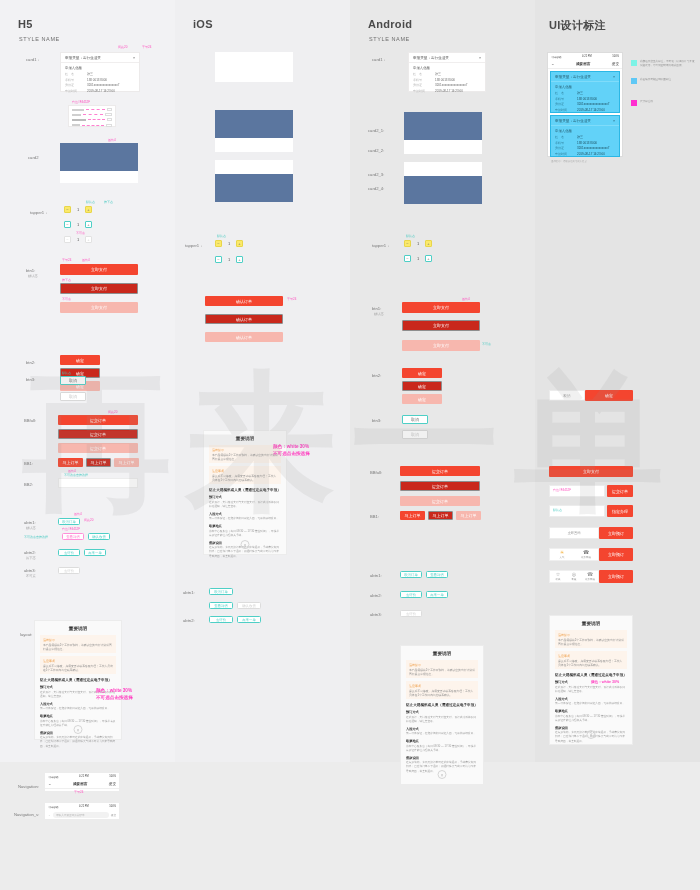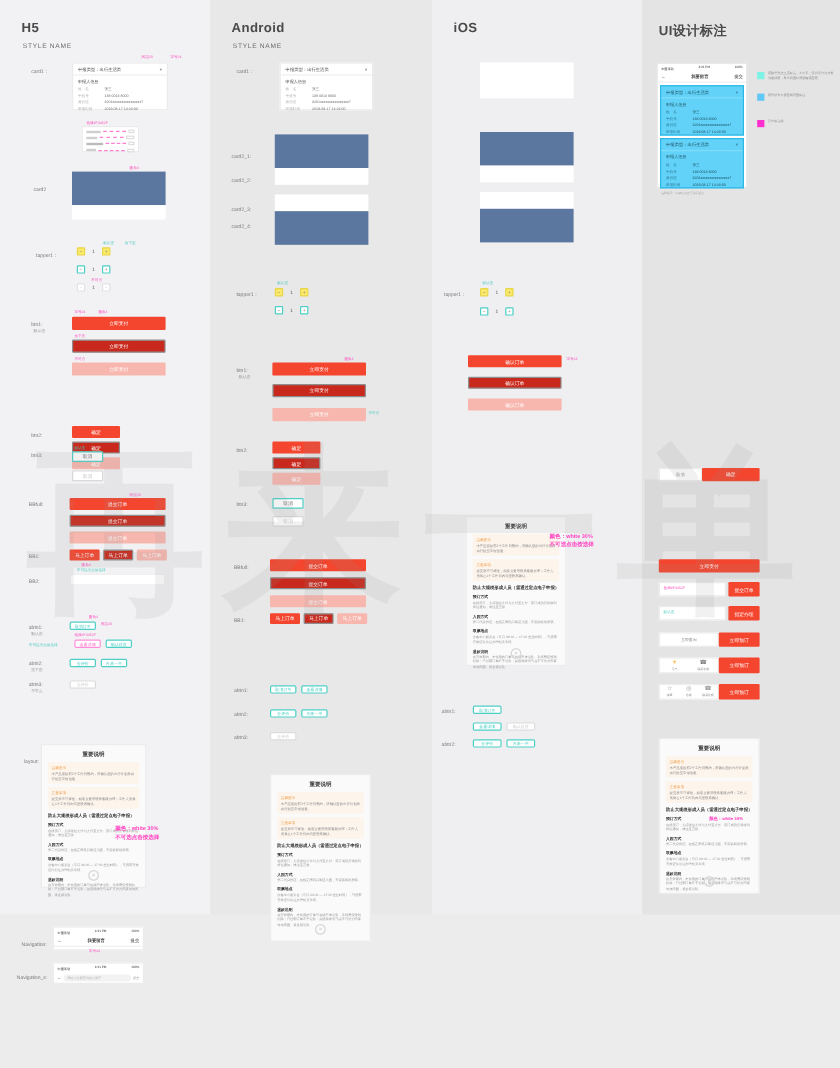--- a/index.html
+++ b/index.html
@@ -293,192 +293,192 @@
         <span>100%</span>
       </div>
       <div class="navbar" style="border:none">
         <span style="font-size:3px">←</span>
         <span style="flex:1;margin:0 2px;background:#f2f2f2;border-radius:4px;font-size:2.6px;color:#b5b5b5;padding:1px 3px">请输入您要查询的关键字</span>
         <span style="font-size:2.6px;color:#999">提交</span>
       </div>
     </div>
   </div>
 
-  <div class="col col-android">
-    <div class="col-title" style="left:18px;top:18px">Android</div>
-    <div class="col-sub" style="left:19px;top:36px">STYLE NAME</div>
-
-    <div class="lbl" style="left:22px;top:57px">card1：</div>
-    <div class="card" style="left:58px;top:52px;width:78px;height:40px">
-      <div class="card-hd">
-        <span>申报类型：出行生活类</span>
-        <span>×</span>
-      </div>
-      <div class="card-bd">
-        <div class="sec">申报人信息</div>
-        <div class="row">
-            <span class="k">姓　名</span>
-            <span class="v">张三</span>
-          </div>
-        <div class="row">
-            <span class="k">手机号</span>
-            <span class="v">138 0013 8000</span>
-          </div>
-        <div class="row">
-            <span class="k">身份证</span>
-            <span class="v">3201xxxxxxxxxxxxxxxx7</span>
-          </div>
-        <div class="row">
-            <span class="k">申报时间</span>
-            <span class="v">2019-08-17 14:23:00</span>
-          </div>
-      </div>
-    </div>
-
-    <div class="lbl" style="left:18px;top:128px">card2_1:</div>
-    <div class="blueblock" style="left:54px;top:112px;width:78px;height:28px"></div>
-    <div class="lbl" style="left:18px;top:148px">card2_2:</div>
-    <div class="whiteblock" style="left:54px;top:140px;width:78px;height:14px"></div>
-    <div class="lbl" style="left:18px;top:172px">card2_3:</div>
-    <div class="whiteblock" style="left:54px;top:162px;width:78px;height:14px"></div>
-    <div class="lbl" style="left:18px;top:186px">card2_4:</div>
-    <div class="blueblock" style="left:54px;top:176px;width:78px;height:28px"></div>
-
-    <div class="lbl" style="left:22px;top:243px">tapper1：</div>
-    <div class="ann-cy" style="left:56px;top:234px">默认态</div>
-    <div class="step" style="left:54px;top:240px">
+  <div class="col col-ios">
+    <div class="col-title" style="left:18px;top:18px">iOS</div>
+
+    <div class="whiteblock" style="left:40px;top:52px;width:78px;height:30px"></div>
+    <div class="blueblock" style="left:40px;top:110px;width:78px;height:28px"></div>
+    <div class="whiteblock" style="left:40px;top:138px;width:78px;height:14px"></div>
+    <div class="whiteblock" style="left:40px;top:160px;width:78px;height:14px"></div>
+    <div class="blueblock" style="left:40px;top:174px;width:78px;height:28px"></div>
+
+    <div class="lbl" style="left:10px;top:243px">tapper1：</div>
+    <div class="ann-cy" style="left:42px;top:234px">默认态</div>
+    <div class="step" style="left:40px;top:240px">
       <span class="bx hl">−</span>
       <span class="num">1</span>
       <span class="bx hl">+</span>
     </div>
-    <div class="step" style="left:54px;top:255px">
+    <div class="step" style="left:40px;top:256px">
       <span class="bx">−</span>
       <span class="num">1</span>
       <span class="bx">+</span>
     </div>
 
-    <div class="lbl" style="left:22px;top:306px">btn1:</div>
-    <div class="lbl-sm" style="left:24px;top:312px">默认态</div>
-    <div class="ann" style="left:112px;top:297px">圆角4</div>
-    <div class="btn btn-red" style="left:52px;top:302px;width:78px;height:11px">立即支付</div>
-    <div class="btn btn-dark" style="left:52px;top:320px;width:78px;height:11px">立即支付</div>
-    <div class="btn btn-light" style="left:52px;top:340px;width:78px;height:11px">立即支付</div>
-    <div class="ann-cy" style="left:132px;top:342px">不可点</div>
-
-    <div class="lbl" style="left:22px;top:373px">btn2:</div>
-    <div class="btn btn-red" style="left:52px;top:368px;width:40px;height:10px">确定</div>
-    <div class="btn btn-dark" style="left:52px;top:381px;width:40px;height:10px">确定</div>
-    <div class="btn btn-light" style="left:52px;top:394px;width:40px;height:10px">确定</div>
-
-    <div class="lbl" style="left:22px;top:418px">btn3:</div>
-    <div class="btn btn-ghost" style="left:52px;top:415px;width:26px;height:9px;border-color:#4ecfc6;color:#6f6f6f">取消</div>
-    <div class="btn btn-ghost" style="left:52px;top:430px;width:26px;height:9px">取消</div>
-
-    <div class="lbl" style="left:20px;top:470px">BBfull:</div>
-    <div class="btn btn-red" style="left:50px;top:466px;width:80px;height:10px">提交订单</div>
-    <div class="btn btn-dark" style="left:50px;top:481px;width:80px;height:10px">提交订单</div>
-    <div class="btn btn-light" style="left:50px;top:496px;width:80px;height:10px">提交订单</div>
-
-    <div class="lbl" style="left:20px;top:514px">BB1:</div>
-    <div class="btn btn-red" style="left:50px;top:511px;width:25px;height:9px">马上订单</div>
-    <div class="btn btn-dark" style="left:78px;top:511px;width:25px;height:9px">马上订单</div>
-    <div class="btn btn-light" style="left:106px;top:511px;width:25px;height:9px">马上订单</div>
-
-    <div class="lbl" style="left:20px;top:573px">abtn1:</div>
-    <div class="btn btn-out" style="left:50px;top:571px;width:22px;height:7px">取消订单</div>
-    <div class="btn btn-out" style="left:76px;top:571px;width:22px;height:7px">查看详情</div>
-    <div class="lbl" style="left:20px;top:593px">abtn2:</div>
-    <div class="btn btn-out" style="left:50px;top:591px;width:22px;height:7px">去评价</div>
-    <div class="btn btn-out" style="left:76px;top:591px;width:22px;height:7px">再来一单</div>
-    <div class="lbl" style="left:20px;top:612px">abtn3:</div>
-    <div class="btn btn-out" style="left:50px;top:610px;width:22px;height:7px;border-color:#dcdcdc;color:#cfcfcf">去评价</div>
-
-    <div class="modal" style="left:50px;top:645px;width:84px;height:140px">
+    <div class="btn btn-red" style="left:30px;top:296px;width:78px;height:10px">确认订单</div>
+    <div class="ann" style="left:112px;top:297px">字号24</div>
+    <div class="btn btn-dark" style="left:30px;top:314px;width:78px;height:10px">确认订单</div>
+    <div class="btn btn-light" style="left:30px;top:332px;width:78px;height:10px">确认订单</div>
+
+    <div class="modal" style="left:28px;top:430px;width:84px;height:125px">
       <div class="modal-t">重要说明</div>
       <div class="notice">
         <div class="nt">温馨提示</div>
         <div class="nb">本产品需提前2个工作日预约，请确认您的出行计划后再行提交申报信息。</div>
       </div>
       <div class="notice">
         <div class="nt">注意事项</div>
         <div class="nb">提交后不可修改，如需变更请联系客服办理；工作人员将在1个工作日内与您联系确认。</div>
       </div>
       <div class="m-h">防止大规模形成人员（需通过定点电子申报）</div>
       <div class="m-sh">预订方式</div>
       <div class="m-p">在线预订，支持微信支付与支付宝支付。预订成功后将收到短信通知，请注意查收。</div>
       <div class="m-sh">入园方式</div>
       <div class="m-p">凭二代身份证，在指定闸机口刷证入园，无需换取纸质票。</div>
       <div class="m-sh">取票地点</div>
       <div class="m-p">游客中心服务台（每日 08:30 — 17:30 营业时间），可携带有效证件前往办理相关手续。</div>
       <div class="m-sh">退款说明</div>
       <div class="m-p">在有效期内，未使用的订单可在线申请退款，手续费按规则扣除；已过期订单不予退款；如遇特殊天气或不可抗力因素导致闭园，将全额退款。</div>
       <div class="m-close">×</div>
     </div>
+    <div class="ann-big" style="left:98px;top:444px">
+      <span>颜色：white 30%</span><br>
+      <span>不可选点击按选择</span>
+    </div>
+
+    <div class="lbl" style="left:8px;top:590px">abtn1:</div>
+    <div class="btn btn-out" style="left:34px;top:588px;width:24px;height:7px">取消订单</div>
+    <div class="btn btn-out" style="left:34px;top:602px;width:24px;height:7px">查看详情</div>
+    <div class="btn btn-out" style="left:62px;top:602px;width:24px;height:7px;border-color:#dcdcdc;color:#cfcfcf">确认收货</div>
+    <div class="lbl" style="left:8px;top:618px">abtn2:</div>
+    <div class="btn btn-out" style="left:34px;top:616px;width:24px;height:7px">去评价</div>
+    <div class="btn btn-out" style="left:62px;top:616px;width:24px;height:7px">再来一单</div>
   </div>
 
-  <div class="col col-ios">
-    <div class="col-title" style="left:18px;top:18px">iOS</div>
-
-    <div class="whiteblock" style="left:40px;top:52px;width:78px;height:30px"></div>
-    <div class="blueblock" style="left:40px;top:110px;width:78px;height:28px"></div>
-    <div class="whiteblock" style="left:40px;top:138px;width:78px;height:14px"></div>
-    <div class="whiteblock" style="left:40px;top:160px;width:78px;height:14px"></div>
-    <div class="blueblock" style="left:40px;top:174px;width:78px;height:28px"></div>
-
-    <div class="lbl" style="left:10px;top:243px">tapper1：</div>
-    <div class="ann-cy" style="left:42px;top:234px">默认态</div>
-    <div class="step" style="left:40px;top:240px">
+  <div class="col col-android">
+    <div class="col-title" style="left:18px;top:18px">Android</div>
+    <div class="col-sub" style="left:19px;top:36px">STYLE NAME</div>
+
+    <div class="lbl" style="left:22px;top:57px">card1：</div>
+    <div class="card" style="left:58px;top:52px;width:78px;height:40px">
+      <div class="card-hd">
+        <span>申报类型：出行生活类</span>
+        <span>×</span>
+      </div>
+      <div class="card-bd">
+        <div class="sec">申报人信息</div>
+        <div class="row">
+            <span class="k">姓　名</span>
+            <span class="v">张三</span>
+          </div>
+        <div class="row">
+            <span class="k">手机号</span>
+            <span class="v">138 0013 8000</span>
+          </div>
+        <div class="row">
+            <span class="k">身份证</span>
+            <span class="v">3201xxxxxxxxxxxxxxxx7</span>
+          </div>
+        <div class="row">
+            <span class="k">申报时间</span>
+            <span class="v">2019-08-17 14:23:00</span>
+          </div>
+      </div>
+    </div>
+
+    <div class="lbl" style="left:18px;top:128px">card2_1:</div>
+    <div class="blueblock" style="left:54px;top:112px;width:78px;height:28px"></div>
+    <div class="lbl" style="left:18px;top:148px">card2_2:</div>
+    <div class="whiteblock" style="left:54px;top:140px;width:78px;height:14px"></div>
+    <div class="lbl" style="left:18px;top:172px">card2_3:</div>
+    <div class="whiteblock" style="left:54px;top:162px;width:78px;height:14px"></div>
+    <div class="lbl" style="left:18px;top:186px">card2_4:</div>
+    <div class="blueblock" style="left:54px;top:176px;width:78px;height:28px"></div>
+
+    <div class="lbl" style="left:22px;top:243px">tapper1：</div>
+    <div class="ann-cy" style="left:56px;top:234px">默认态</div>
+    <div class="step" style="left:54px;top:240px">
       <span class="bx hl">−</span>
       <span class="num">1</span>
       <span class="bx hl">+</span>
     </div>
-    <div class="step" style="left:40px;top:256px">
+    <div class="step" style="left:54px;top:255px">
       <span class="bx">−</span>
       <span class="num">1</span>
       <span class="bx">+</span>
     </div>
 
-    <div class="btn btn-red" style="left:30px;top:296px;width:78px;height:10px">确认订单</div>
-    <div class="ann" style="left:112px;top:297px">字号24</div>
-    <div class="btn btn-dark" style="left:30px;top:314px;width:78px;height:10px">确认订单</div>
-    <div class="btn btn-light" style="left:30px;top:332px;width:78px;height:10px">确认订单</div>
-
-    <div class="modal" style="left:28px;top:430px;width:84px;height:125px">
+    <div class="lbl" style="left:22px;top:306px">btn1:</div>
+    <div class="lbl-sm" style="left:24px;top:312px">默认态</div>
+    <div class="ann" style="left:112px;top:297px">圆角4</div>
+    <div class="btn btn-red" style="left:52px;top:302px;width:78px;height:11px">立即支付</div>
+    <div class="btn btn-dark" style="left:52px;top:320px;width:78px;height:11px">立即支付</div>
+    <div class="btn btn-light" style="left:52px;top:340px;width:78px;height:11px">立即支付</div>
+    <div class="ann-cy" style="left:132px;top:342px">不可点</div>
+
+    <div class="lbl" style="left:22px;top:373px">btn2:</div>
+    <div class="btn btn-red" style="left:52px;top:368px;width:40px;height:10px">确定</div>
+    <div class="btn btn-dark" style="left:52px;top:381px;width:40px;height:10px">确定</div>
+    <div class="btn btn-light" style="left:52px;top:394px;width:40px;height:10px">确定</div>
+
+    <div class="lbl" style="left:22px;top:418px">btn3:</div>
+    <div class="btn btn-ghost" style="left:52px;top:415px;width:26px;height:9px;border-color:#4ecfc6;color:#6f6f6f">取消</div>
+    <div class="btn btn-ghost" style="left:52px;top:430px;width:26px;height:9px">取消</div>
+
+    <div class="lbl" style="left:20px;top:470px">BBfull:</div>
+    <div class="btn btn-red" style="left:50px;top:466px;width:80px;height:10px">提交订单</div>
+    <div class="btn btn-dark" style="left:50px;top:481px;width:80px;height:10px">提交订单</div>
+    <div class="btn btn-light" style="left:50px;top:496px;width:80px;height:10px">提交订单</div>
+
+    <div class="lbl" style="left:20px;top:514px">BB1:</div>
+    <div class="btn btn-red" style="left:50px;top:511px;width:25px;height:9px">马上订单</div>
+    <div class="btn btn-dark" style="left:78px;top:511px;width:25px;height:9px">马上订单</div>
+    <div class="btn btn-light" style="left:106px;top:511px;width:25px;height:9px">马上订单</div>
+
+    <div class="lbl" style="left:20px;top:573px">abtn1:</div>
+    <div class="btn btn-out" style="left:50px;top:571px;width:22px;height:7px">取消订单</div>
+    <div class="btn btn-out" style="left:76px;top:571px;width:22px;height:7px">查看详情</div>
+    <div class="lbl" style="left:20px;top:593px">abtn2:</div>
+    <div class="btn btn-out" style="left:50px;top:591px;width:22px;height:7px">去评价</div>
+    <div class="btn btn-out" style="left:76px;top:591px;width:22px;height:7px">再来一单</div>
+    <div class="lbl" style="left:20px;top:612px">abtn3:</div>
+    <div class="btn btn-out" style="left:50px;top:610px;width:22px;height:7px;border-color:#dcdcdc;color:#cfcfcf">去评价</div>
+
+    <div class="modal" style="left:50px;top:645px;width:84px;height:140px">
       <div class="modal-t">重要说明</div>
       <div class="notice">
         <div class="nt">温馨提示</div>
         <div class="nb">本产品需提前2个工作日预约，请确认您的出行计划后再行提交申报信息。</div>
       </div>
       <div class="notice">
         <div class="nt">注意事项</div>
         <div class="nb">提交后不可修改，如需变更请联系客服办理；工作人员将在1个工作日内与您联系确认。</div>
       </div>
       <div class="m-h">防止大规模形成人员（需通过定点电子申报）</div>
       <div class="m-sh">预订方式</div>
       <div class="m-p">在线预订，支持微信支付与支付宝支付。预订成功后将收到短信通知，请注意查收。</div>
       <div class="m-sh">入园方式</div>
       <div class="m-p">凭二代身份证，在指定闸机口刷证入园，无需换取纸质票。</div>
       <div class="m-sh">取票地点</div>
       <div class="m-p">游客中心服务台（每日 08:30 — 17:30 营业时间），可携带有效证件前往办理相关手续。</div>
       <div class="m-sh">退款说明</div>
       <div class="m-p">在有效期内，未使用的订单可在线申请退款，手续费按规则扣除；已过期订单不予退款；如遇特殊天气或不可抗力因素导致闭园，将全额退款。</div>
       <div class="m-close">×</div>
     </div>
-    <div class="ann-big" style="left:98px;top:444px">
-      <span>颜色：white 30%</span><br>
-      <span>不可选点击按选择</span>
-    </div>
-
-    <div class="lbl" style="left:8px;top:590px">abtn1:</div>
-    <div class="btn btn-out" style="left:34px;top:588px;width:24px;height:7px">取消订单</div>
-    <div class="btn btn-out" style="left:34px;top:602px;width:24px;height:7px">查看详情</div>
-    <div class="btn btn-out" style="left:62px;top:602px;width:24px;height:7px;border-color:#dcdcdc;color:#cfcfcf">确认收货</div>
-    <div class="lbl" style="left:8px;top:618px">abtn2:</div>
-    <div class="btn btn-out" style="left:34px;top:616px;width:24px;height:7px">去评价</div>
-    <div class="btn btn-out" style="left:62px;top:616px;width:24px;height:7px">再来一单</div>
   </div>
 
   <div class="col col-spec">
     <div class="col-title" style="left:14px;top:18px">UI设计标注</div>
 
     <div class="phone" style="left:12px;top:52px;width:76px;height:105px;border:.4px solid #dcdcdc">
       <div class="statusbar">
         <span>中国移动</span>
         <span>4:21 PM</span>
         <span>100%</span>

